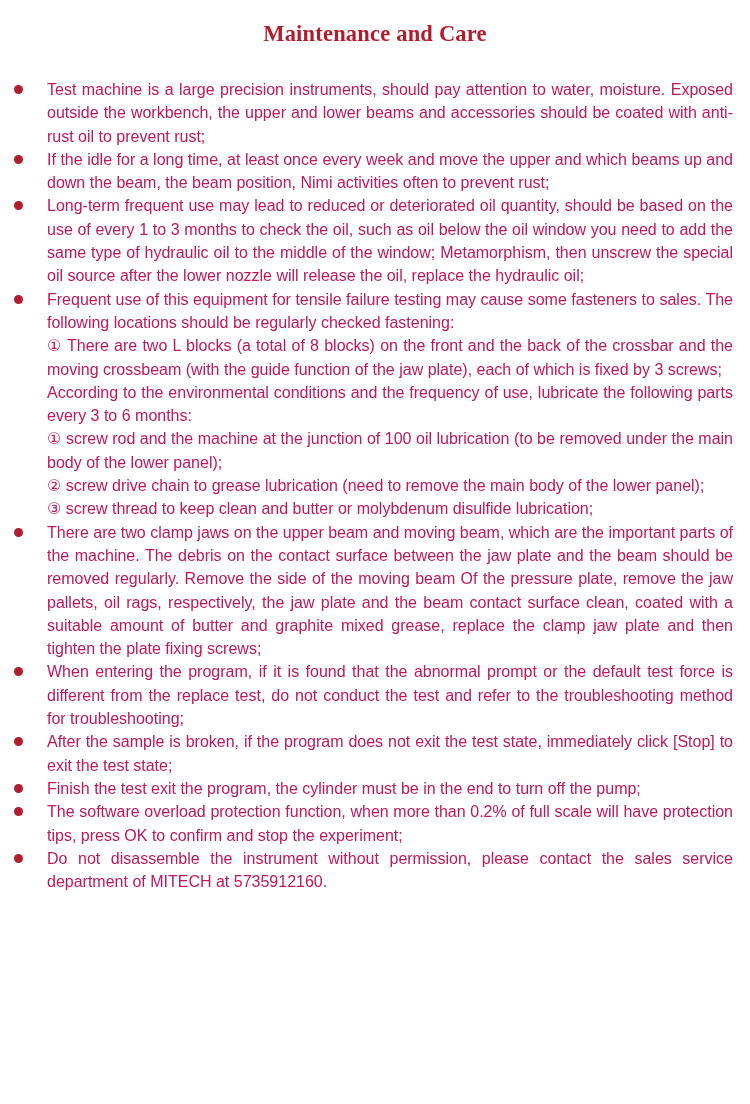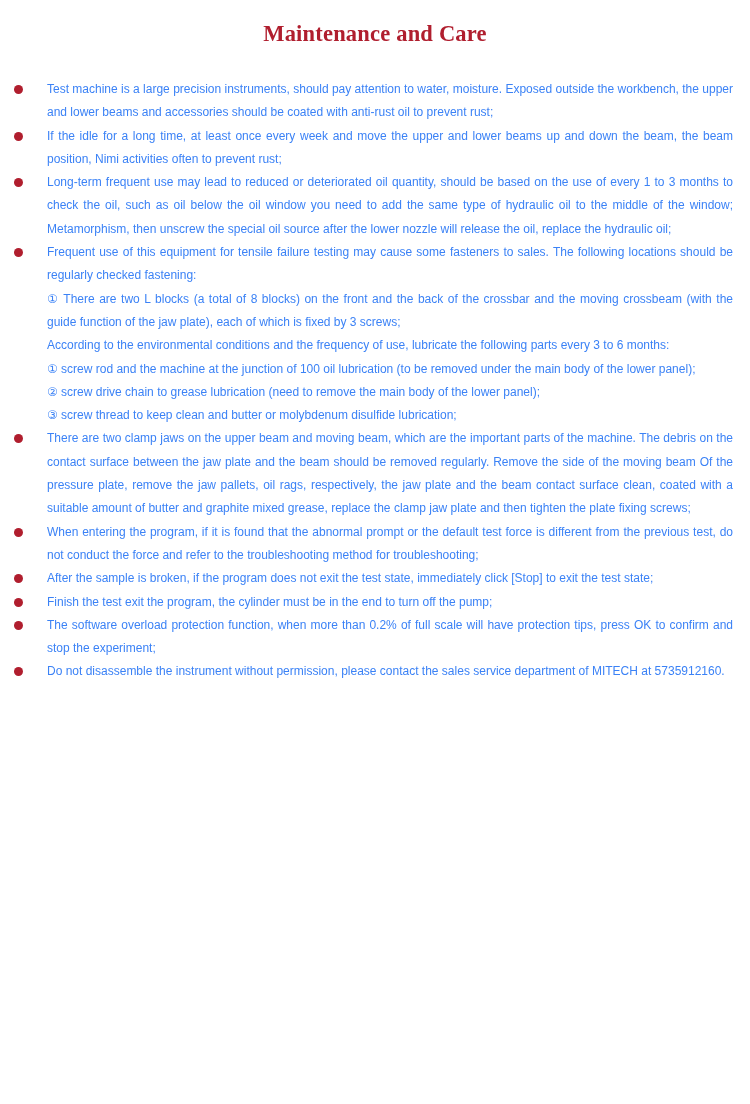--- a/index.html
+++ b/index.html
@@ -23,22 +23,22 @@
     color: #b01e2e;
   }
   ul.maintenance-list {
     list-style: none;
     margin-top: 31px;
     padding: 0 17px 0 47px;
   }
   ul.maintenance-list li {
     position: relative;
     text-align: justify;
-    color: #3b82f6;
-    font-size: 12px;
+    color: #be185d;
+    font-size: 16px;
     line-height: 23.3px;
   }
   ul.maintenance-list li .bullet {
     position: absolute;
     left: -33px;
     top: 7px;
     width: 9px;
     height: 9px;
     border-radius: 50%;
     background: #b01e2e;
@@ -57,21 +57,21 @@
 
   <ul class="maintenance-list">
 
     <li>
       <span class="bullet"></span>
       <p>Test machine is a large precision instruments, should pay attention to water, moisture. Exposed outside the workbench, the upper and lower beams and accessories should be coated with anti-rust oil to prevent rust;</p>
     </li>
 
     <li>
       <span class="bullet"></span>
-      <p>If the idle for a long time, at least once every week and move the upper and lower beams up and down the beam, the beam position, Nimi activities often to prevent rust;</p>
+      <p>If the idle for a long time, at least once every week and move the upper and which beams up and down the beam, the beam position, Nimi activities often to prevent rust;</p>
     </li>
 
     <li>
       <span class="bullet"></span>
       <p>Long-term frequent use may lead to reduced or deteriorated oil quantity, should be based on the use of every 1 to 3 months to check the oil, such as oil below the oil window you need to add the same type of hydraulic oil to the middle of the window; Metamorphism, then unscrew the special oil source after the lower nozzle will release the oil, replace the hydraulic oil;</p>
     </li>
 
     <li>
       <span class="bullet"></span>
       <p>Frequent use of this equipment for tensile failure testing may cause some fasteners to sales. The following locations should be regularly checked fastening:</p>
@@ -83,21 +83,21 @@
     </li>
 
     <li>
       <span class="bullet"></span>
       <p>There are two clamp jaws on the upper beam and moving beam, which are the important parts of the machine. The debris on the contact surface between the jaw plate and the beam should be removed regularly. Remove the side of the moving beam Of the pressure plate, remove the jaw pallets, oil rags, respectively, the jaw plate and the beam contact surface clean, coated with a suitable amount of butter and graphite mixed grease, replace the clamp jaw plate and then tighten the plate fixing screws;</p>
     </li>
 
 
     <li>
       <span class="bullet"></span>
-      <p>When entering the program, if it is found that the abnormal prompt or the default test force is different from the previous test, do not conduct the force and refer to the troubleshooting method for troubleshooting;</p>
+      <p>When entering the program, if it is found that the abnormal prompt or the default test force is different from the replace test, do not conduct the test and refer to the troubleshooting method for troubleshooting;</p>
     </li>
 
     <li>
       <span class="bullet"></span>
       <p>After the sample is broken, if the program does not exit the test state, immediately click [Stop] to exit the test state;</p>
     </li>
 
     <li>
       <span class="bullet"></span>
       <p>Finish the test exit the program, the cylinder must be in the end to turn off the pump;</p>

